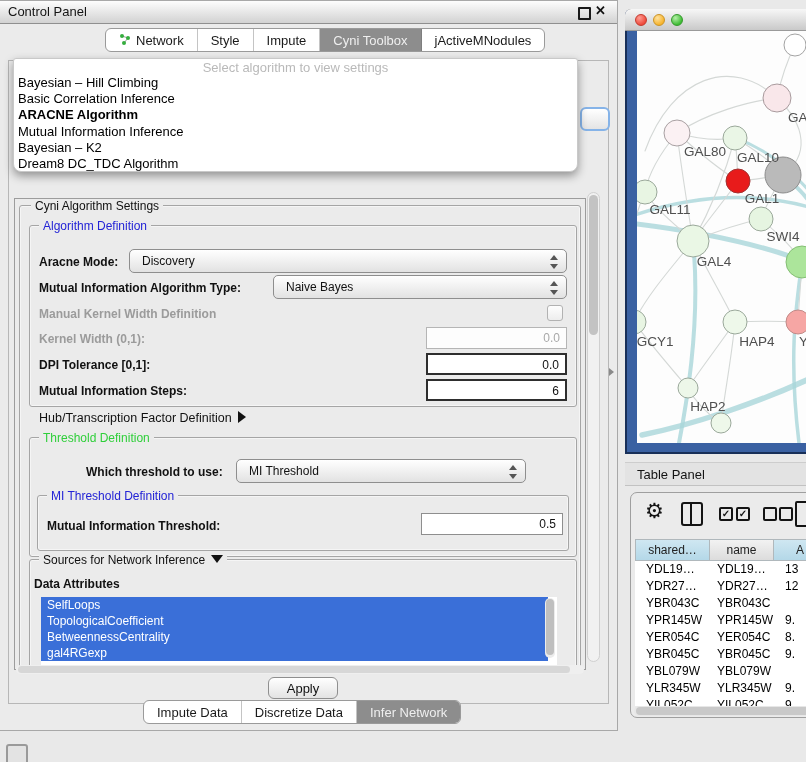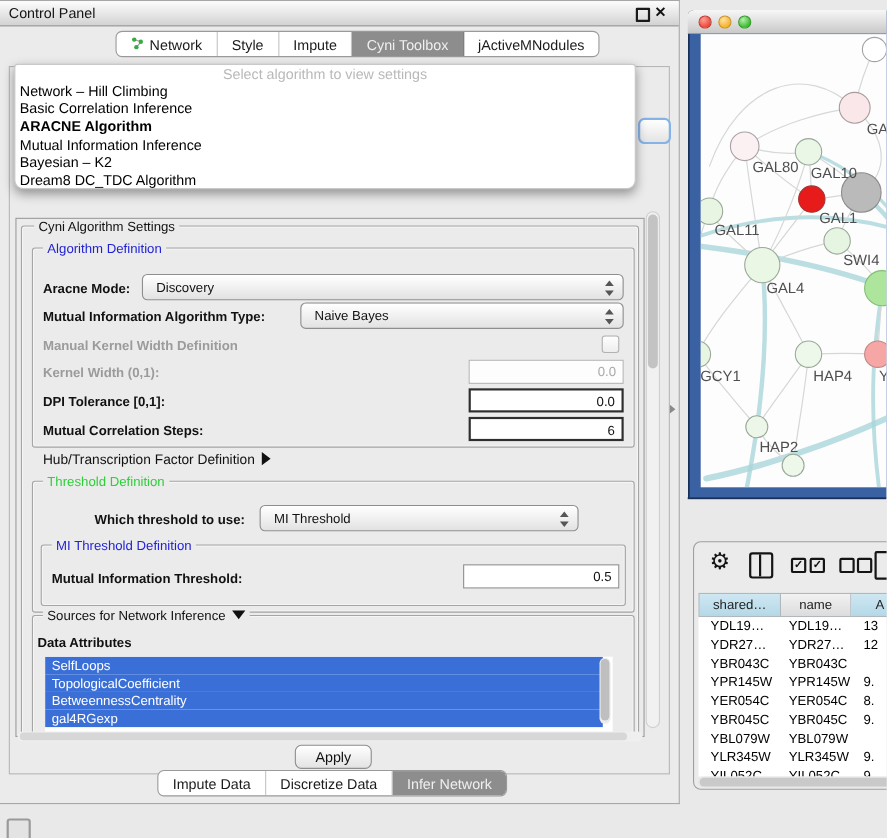--- a/index.html
+++ b/index.html
@@ -150,21 +150,21 @@
         </div>
     </div>
 
     <div class="abs cp-body"></div>
 
     <div class="abs focus-frag"></div>
 
     <div class="abs dd">
       <div class="dd-head">Select algorithm to view settings</div>
       <div id="algo-list">
-          <div class="algo-item">Network – Hill Climbing</div>
+          <div class="algo-item">Bayesian – Hill Climbing</div>
           <div class="algo-item">Basic Correlation Inference</div>
           <div class="algo-item sel">ARACNE Algorithm</div>
           <div class="algo-item">Mutual Information Inference</div>
           <div class="algo-item">Bayesian – K2</div>
           <div class="algo-item">Dream8 DC_TDC Algorithm</div>
         </div>
     </div>
 
     <div class="abs pane">
       <div class="group" style="left:4px;top:6px;width:560px;height:500px;"></div>
@@ -187,21 +187,21 @@
 
       <div class="lbl dis" style="left:24px;top:108px;text-align:right;">Manual Kernel Width Definition</div>
       <div class="checkbox" style="left:532px;top:106px;"></div>
 
       <div class="lbl dis" style="left:24px;top:133px;">Kernel Width (0,1):</div>
       <div class="field dis" style="left:411px;top:128px;width:141px;height:22px;">0.0</div>
 
       <div class="lbl" style="left:24px;top:159px;">DPI Tolerance [0,1]:</div>
       <div class="field dark" style="left:411px;top:154px;width:141px;height:22px;">0.0</div>
 
-      <div class="lbl" style="left:24px;top:185px;">Mutual Correlation Steps:</div>
+      <div class="lbl" style="left:24px;top:185px;">Mutual Information Steps:</div>
       <div class="field dark" style="left:411px;top:180px;width:141px;height:22px;">6</div>
 
       <div style="position:absolute;left:24px;top:212px;font-size:12.5px;color:#111;">
         <span>Hub/Transcription Factor Definition</span><span class="tri-r"></span>
       </div>
 
       <div class="group" style="left:14px;top:238px;width:546px;height:118px;"></div>
       <div class="gtitle green" style="left:24px;top:232px;">Threshold Definition</div>
 
       <div class="lbl" style="left:71px;top:266px;">Which threshold to use:</div>
@@ -318,20 +318,23 @@
         <text x="33" y="183" text-anchor="middle" font-size="13.5" fill="#4f4f4f" font-family="&quot;Liberation Sans&quot;, sans-serif">GAL11</text>
         <text x="146" y="210" text-anchor="middle" font-size="13.5" fill="#4f4f4f" font-family="&quot;Liberation Sans&quot;, sans-serif">SWI4</text>
         <text x="77" y="235" text-anchor="middle" font-size="13.5" fill="#4f4f4f" font-family="&quot;Liberation Sans&quot;, sans-serif">GAL4</text>
         <text x="18" y="315" text-anchor="middle" font-size="13.5" fill="#4f4f4f" font-family="&quot;Liberation Sans&quot;, sans-serif">GCY1</text>
         <text x="120" y="315" text-anchor="middle" font-size="13.5" fill="#4f4f4f" font-family="&quot;Liberation Sans&quot;, sans-serif">HAP4</text>
         <text x="162" y="315" text-anchor="start" font-size="13.5" fill="#4f4f4f" font-family="&quot;Liberation Sans&quot;, sans-serif">Y</text>
         <text x="71" y="380" text-anchor="middle" font-size="13.5" fill="#4f4f4f" font-family="&quot;Liberation Sans&quot;, sans-serif">HAP2</text>
       </svg>
   </div>
 
+  <div class="abs tp-bar">
+    <span class="tp-title">Table Panel</span>
+  </div>
 
   <div class="abs tbl-win">
     <span class="gear">⚙</span>
     <span class="colsplit"></span>
     <span class="cb" style="left:88px;">✓</span>
     <span class="cb" style="left:105px;">✓</span>
     <span class="cb" style="left:132px;"></span>
     <span class="cb" style="left:148px;"></span>
     <span class="pageic"></span>
 

